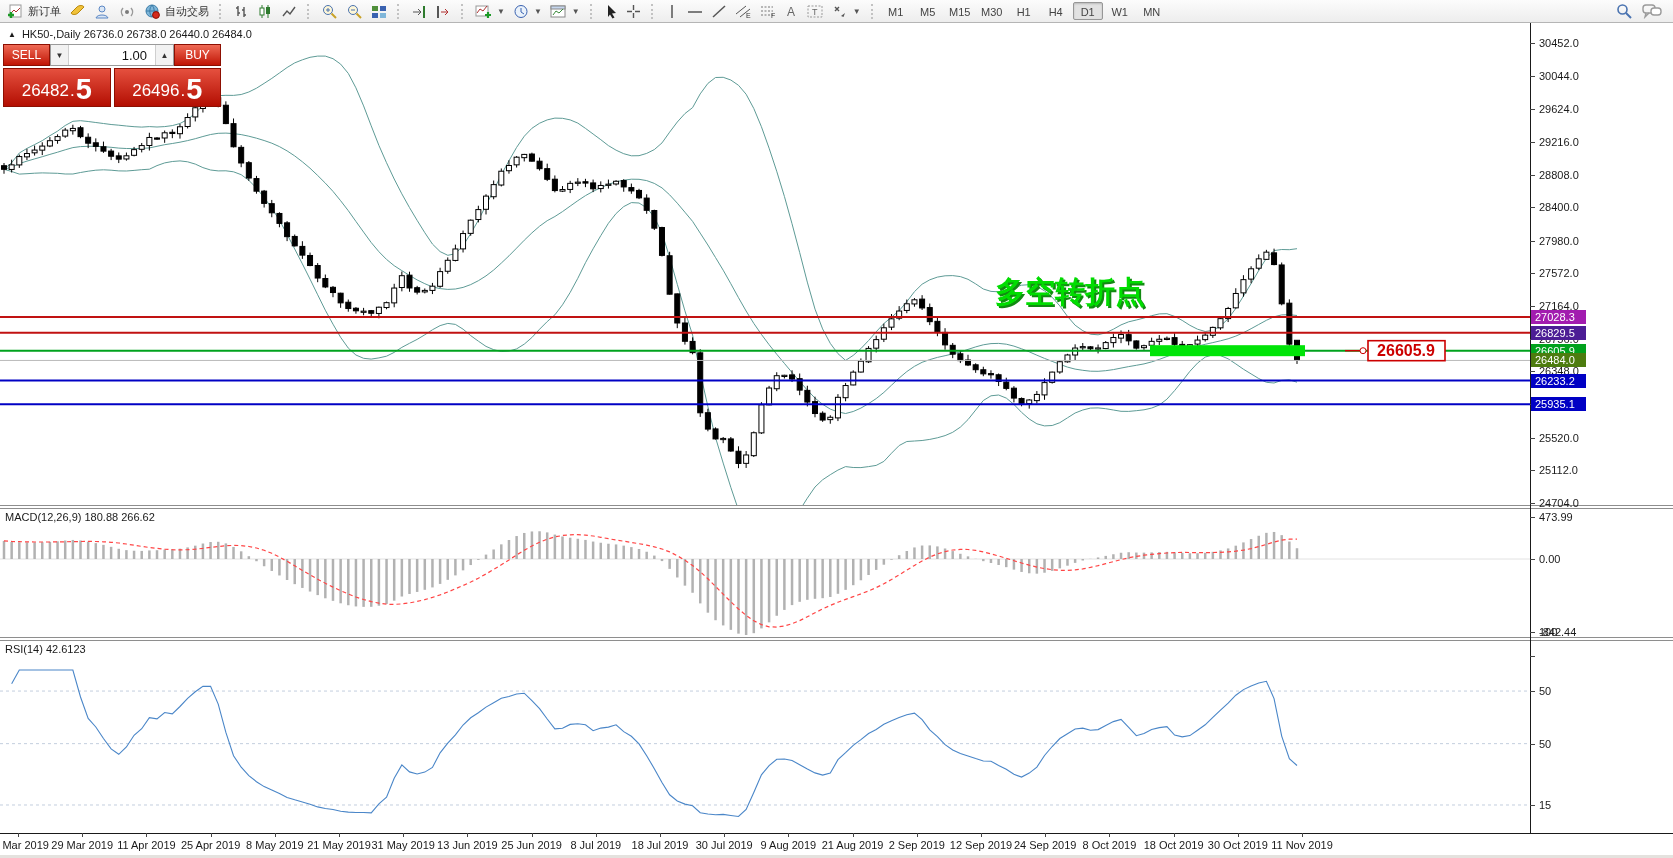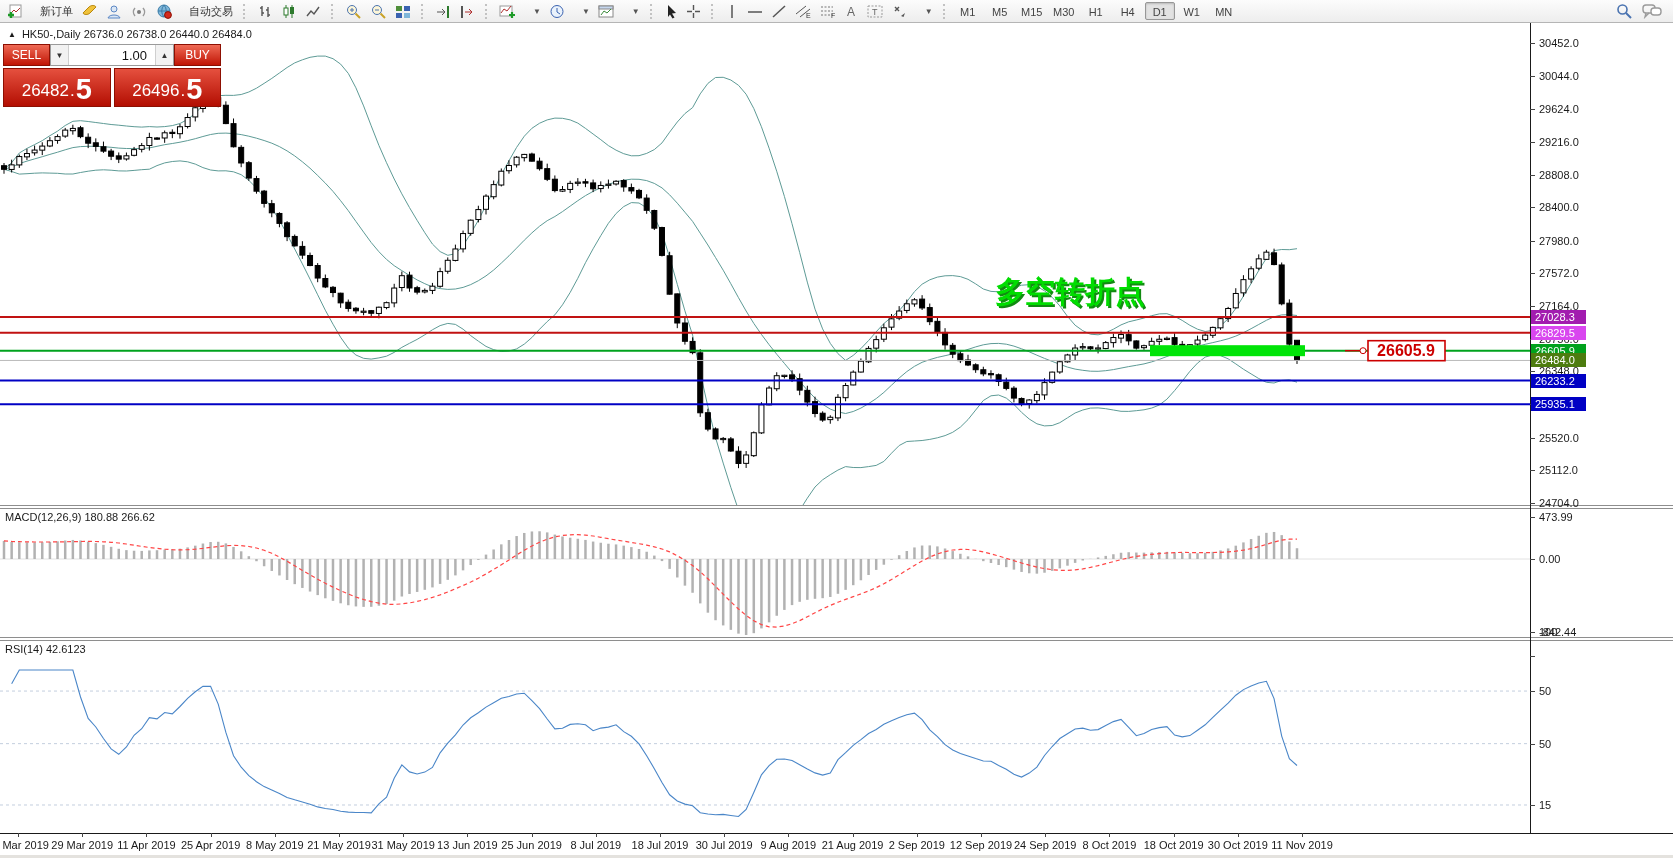--- a/index.html
+++ b/index.html
@@ -1,21 +1,21 @@
 <!DOCTYPE html>
 <html><head>
 <meta charset="utf-8">
 <style>
   *{margin:0;padding:0;box-sizing:border-box}
   html,body{width:1673px;height:858px}
   body{position:relative;font-family:"Liberation Sans",sans-serif;background:#fff;overflow:hidden;font-size:11px}
 
   
   .toolbar{position:absolute;top:0;left:0;width:1673px;height:23px;background:linear-gradient(#fcfcfc,#ededed);border-bottom:1px solid #b5b5b5;display:flex;align-items:center;padding:0 3px;z-index:10}
-  .tb-btn{height:20px;min-width:22px;display:flex;align-items:center;justify-content:center;gap:16px;padding:0 3px;border:1px solid transparent;border-radius:2px;color:#333;white-space:nowrap;cursor:default}
+  .tb-btn{height:20px;min-width:22px;display:flex;align-items:center;justify-content:center;gap:4px;padding:0 3px;border:1px solid transparent;border-radius:2px;color:#333;white-space:nowrap;cursor:default}
   .tb-btn svg{display:block}
   .grip{width:6px;height:15px;border-left:2px dotted #c2c2c2;margin:0 4px 0 6px}
   .dd{font-size:8px;color:#555;margin-left:1px}
   .tf-btn{font-size:11px;color:#444;padding:1px 0;width:30px;text-align:center;height:18px;line-height:16px;border:1px solid transparent;border-radius:2px}
   .tf-btn.active{border:1px solid #979797;background:#e2e2e2;box-shadow:inset 0 1px 2px rgba(0,0,0,.18)}
   .tb-right{margin-left:auto;display:flex;align-items:center;gap:10px;padding-right:8px}
 
   
   .pane-sep{position:absolute;left:0;width:1673px;height:1px;background:#8e8e8e;z-index:4}
   .axis-vline{position:absolute;left:1530px;top:23px;width:1px;height:810px;background:#1a1a1a;z-index:4}
@@ -875,21 +875,21 @@
     <div class="ax-label" style="top: 632px;">-842.44</div>
     <div class="ax-tick" style="top: 656px;"></div>
     <div class="ax-label" style="top: 632px;">100</div>
     <div class="ax-tick" style="top: 691px;"></div>
     <div class="ax-label" style="top: 691px;">50</div>
     <div class="ax-tick" style="top: 744px;"></div>
     <div class="ax-label" style="top: 744px;">50</div>
     <div class="ax-tick" style="top: 805px;"></div>
     <div class="ax-label" style="top: 805px;">15</div>
     <div class="price-tag" style="top: 316.896px; background: #a21caf;">27028.3</div>
-    <div class="price-tag" style="top: 332.8px; background: #d946ef;">26829.5</div>
+    <div class="price-tag" style="top: 332.8px; background: #4c1d95;">26829.5</div>
     <div class="price-tag" style="top: 350.688px; background: rgb(0, 162, 29);">26605.9</div>
     <div class="price-tag" style="top: 380.504px; background: rgb(0, 0, 196);">26233.2</div>
     <div class="price-tag" style="top: 404.352px; background: rgb(0, 0, 196);">25935.1</div>
     <div class="price-tag" style="top: 360.44px; background: #4d7c0f;">26484.0</div>
   </div>
 <div id="date-axis">
     <div class="date-tick" style="left: 18px;"></div>
     <div class="date-label" style="left: 18px;">19 Mar 2019</div>
     <div class="date-tick" style="left: 82.2px;"></div>
     <div class="date-label" style="left: 82.2px;">29 Mar 2019</div>

